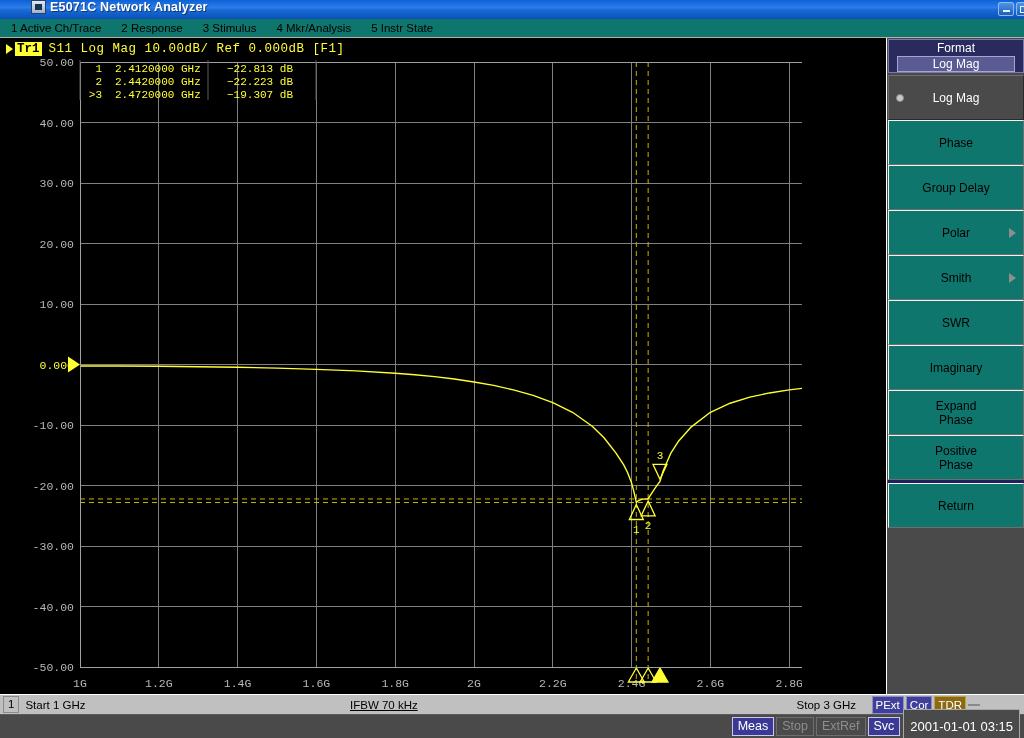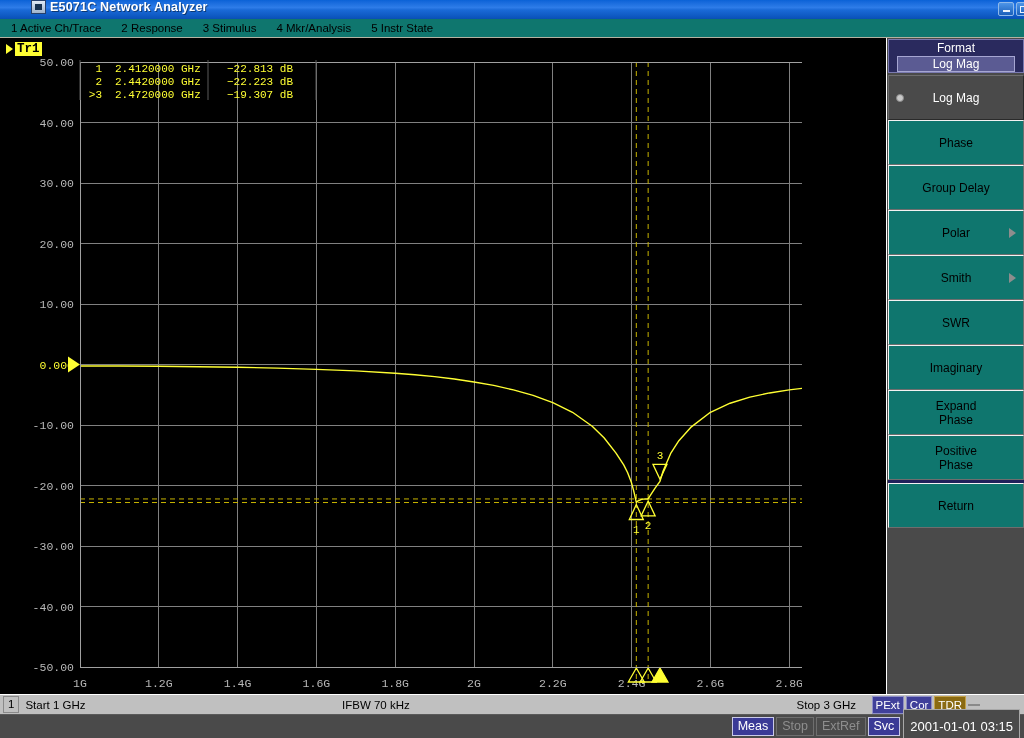--- a/index.html
+++ b/index.html
@@ -111,21 +111,21 @@
   .statusbar{
     position:absolute;left:0;top:694px;width:1024px;height:21px;
     background:#c0c0c0;border-top:1px solid #fff;border-bottom:1px solid #5a5a5a;
     box-sizing:border-box;display:flex;align-items:center;font-size:11.5px;color:#000;
   }
   .ch-badge{
     margin-left:3px;padding:0 4px;border:1px solid #8a8a8a;background:#c0c0c0;
     font-size:11.5px;line-height:15px;
   }
   .sb-start{margin-left:6px;}
-  .sb-ifbw{position:absolute;left:342px;}
+  .sb-ifbw{position:absolute;left:350px;text-decoration:underline;}
   .sb-stop{position:absolute;right:168px;}
   .sb-flags{position:absolute;right:44px;display:flex;gap:2px;align-items:center;}
   .flag{padding:0 3px;font-size:11.5px;line-height:16px;border:1px solid #7d7d7d;box-sizing:border-box;}
   .flag.blue{background:#40409a;color:#fff;border-color:#8e8ec6;}
   .flag.gold{background:#8a6a12;color:#ffffff;border-color:#c2a14a;}
   .flag.empty{background:#c8c8c8;border:1px solid #8a8a8a;width:12px;}
 
   .botbar{
     position:absolute;left:0;top:715px;width:1024px;height:23px;
     background:#4a4a4a;display:flex;align-items:center;justify-content:flex-end;
@@ -169,20 +169,21 @@
     <div class="menu-item">1 Active Ch/Trace</div>
     <div class="menu-item">2 Response</div>
     <div class="menu-item">3 Stimulus</div>
     <div class="menu-item">4 Mkr/Analysis</div>
     <div class="menu-item">5 Instr State</div>
   </div>
 
   <div class="trace-line">
     <div class="tl-arrow"></div>
     <div class="tl-tr">Tr1</div>
+    <div class="tl-rest">S11  Log Mag  10.00dB/  Ref 0.000dB  [F1]</div>
   </div>
 
   <div class="graph">
     <svg id="plot" width="886" height="636" viewBox="0 0 886 636">
         <g>
           <line x1="80" y1="4" x2="868" y2="4" stroke="#808080" stroke-width="1" shape-rendering="crispEdges"></line>
           <line x1="80" y1="64.5" x2="868" y2="64.5" stroke="#808080" stroke-width="1" shape-rendering="crispEdges"></line>
           <line x1="80" y1="125" x2="868" y2="125" stroke="#808080" stroke-width="1" shape-rendering="crispEdges"></line>
           <line x1="80" y1="185.5" x2="868" y2="185.5" stroke="#808080" stroke-width="1" shape-rendering="crispEdges"></line>
           <line x1="80" y1="246" x2="868" y2="246" stroke="#808080" stroke-width="1" shape-rendering="crispEdges"></line>

